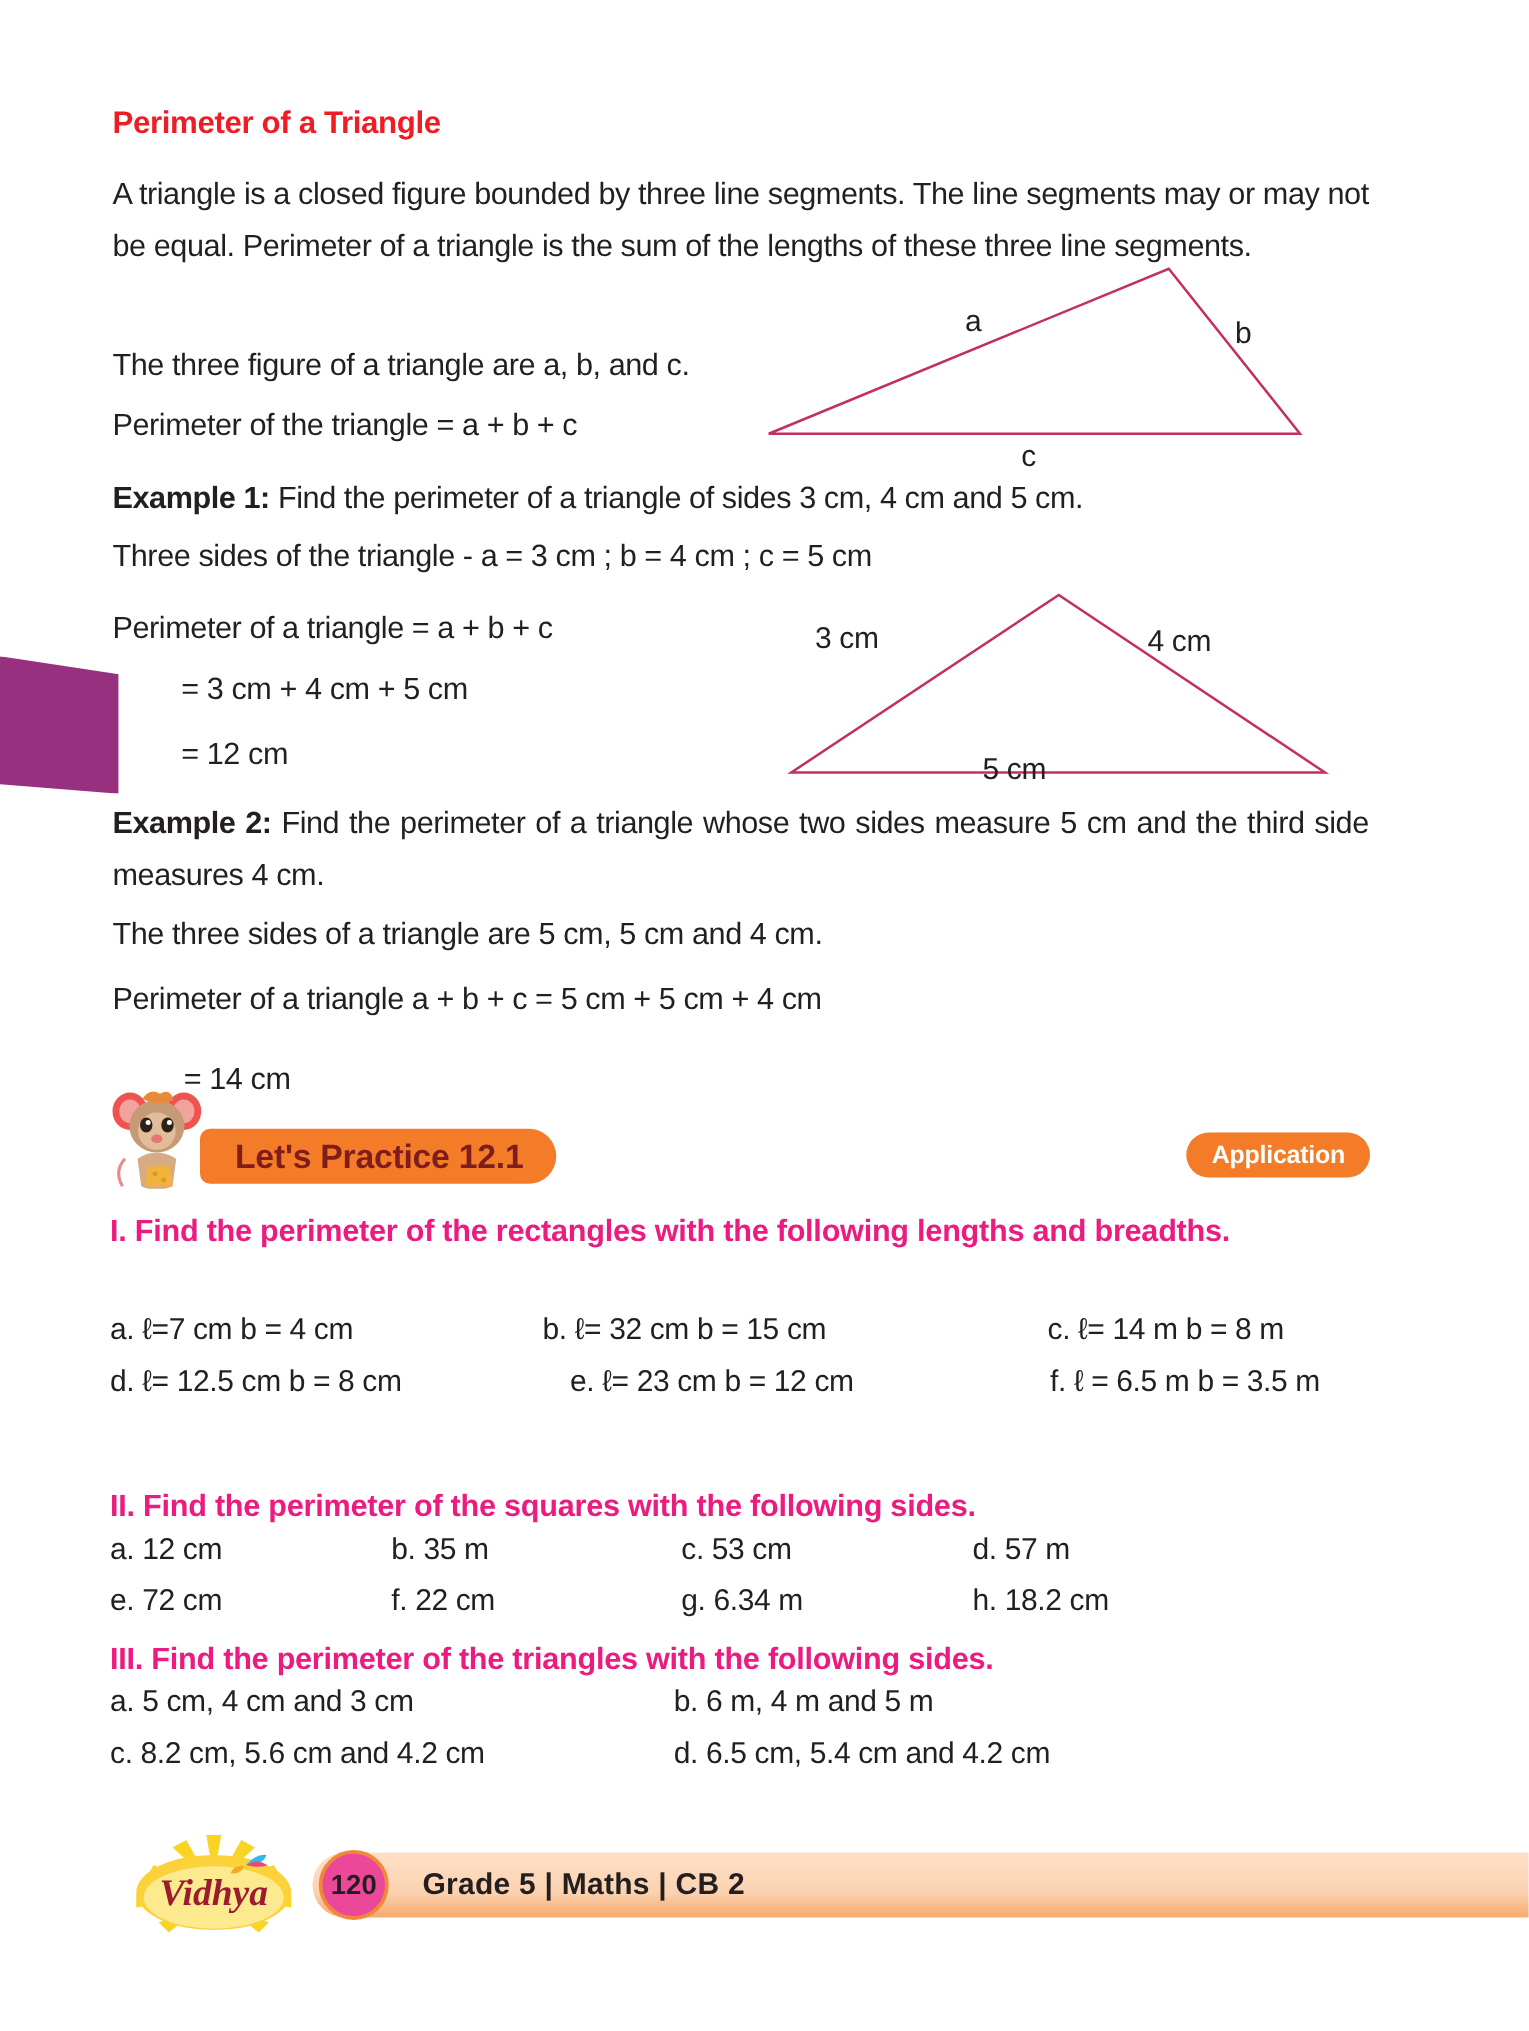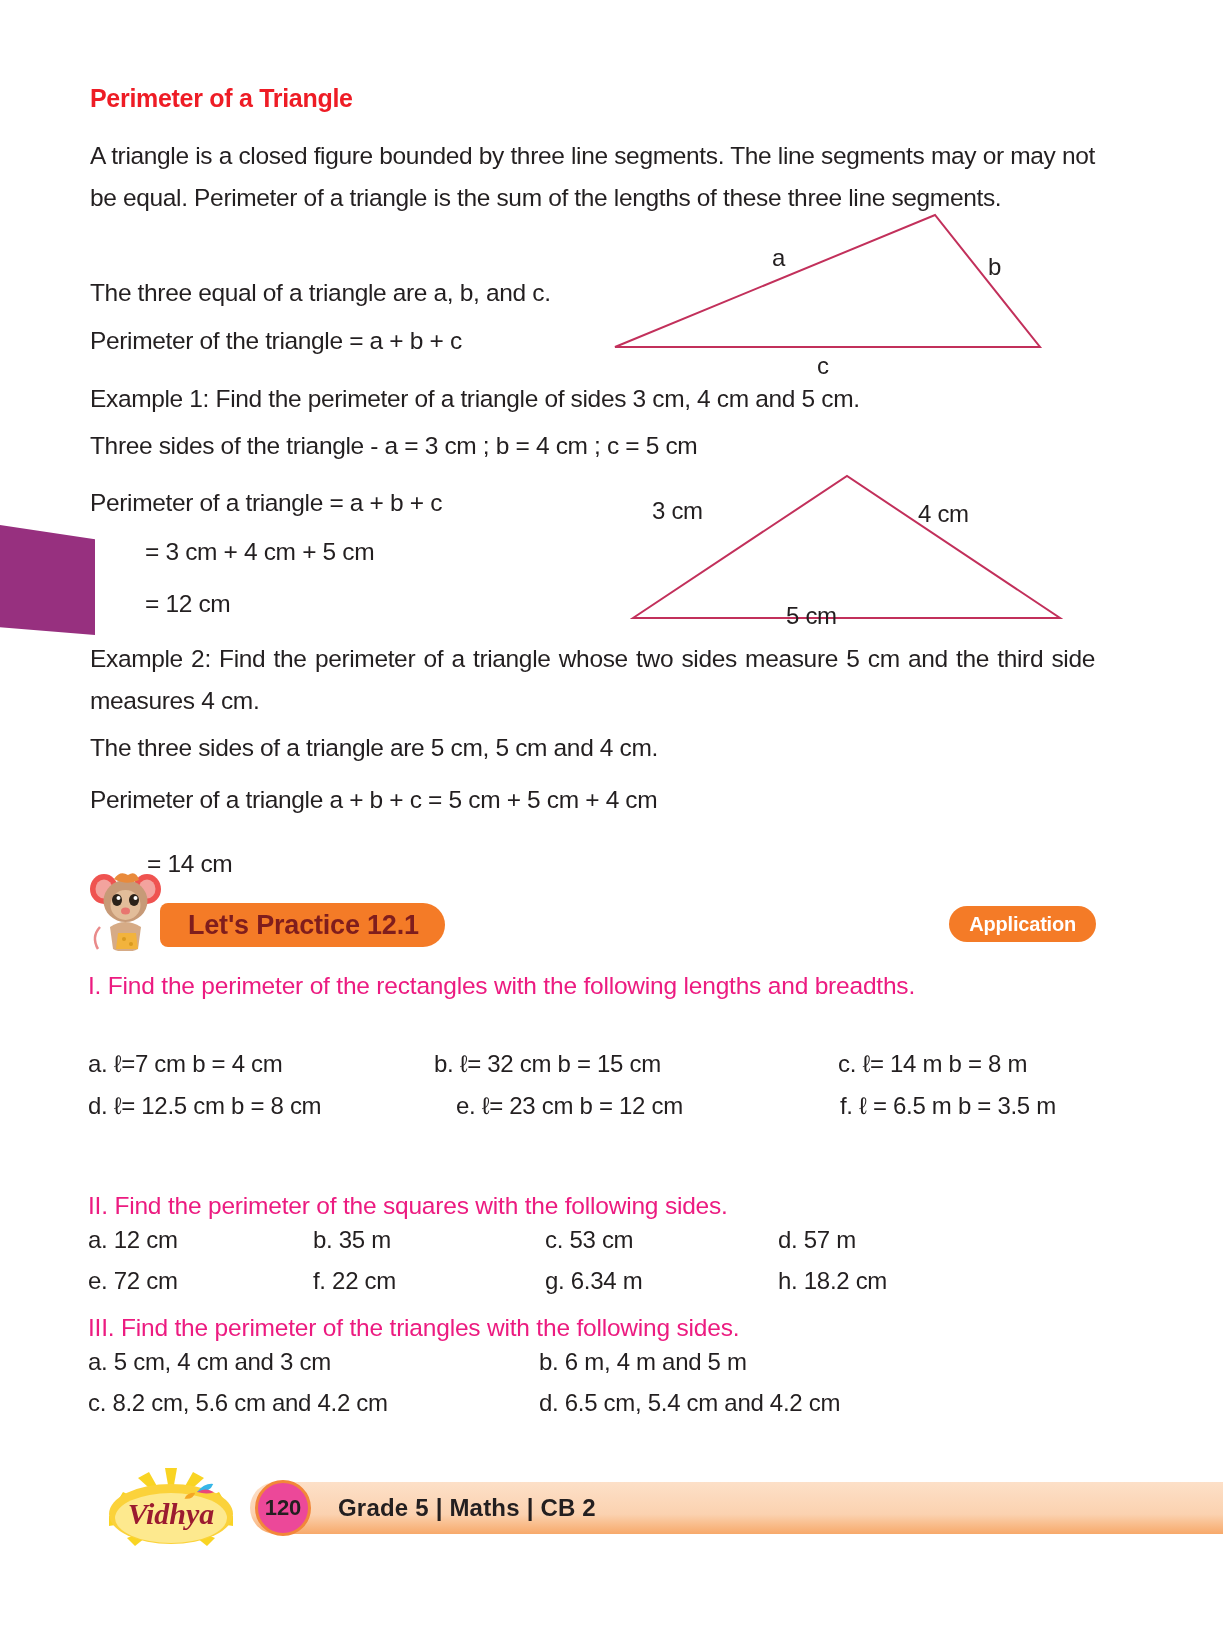--- a/index.html
+++ b/index.html
@@ -23,21 +23,21 @@
     position:absolute; left:90px; top:84px;
     font-size:25px; font-weight:bold; color:#ee1c25;
     letter-spacing:-0.3px;
   }
   .para{
     position:absolute;
     font-size:24.5px; color:#231f20; line-height:42px;
     letter-spacing:-0.35px;
   }
   .para.just{ text-align:justify; text-justify:inter-word; }
-  .bold{ font-weight:normal; }
+  .bold{ font-weight:bold; }
 
   
   .tri-svg{ position:absolute; }
   .tri-label{
     position:absolute; font-size:24px; color:#231f20; letter-spacing:-0.3px;
   }
 
   
   .practice-wrap{ position:absolute; left:88px; top:903px; width:1008px; height:48px; }
   .practice-pill{
@@ -49,21 +49,21 @@
   .app-badge{
     position:absolute; right:0; top:3px; height:36px;
     background:#f47b27; border-radius:18px;
     padding:0 20px; display:flex; align-items:center;
     color:#fff; font-size:20px; font-weight:bold; letter-spacing:-0.2px;
   }
   .mouse{ position:absolute; left:0; top:-36px; width:78px; height:84px; }
 
   
   .ex-head{
-    position:absolute; font-size:24.5px; font-weight:normal; color:#ec1b80;
+    position:absolute; font-size:24.5px; font-weight:bold; color:#ec1b80;
     letter-spacing:-0.2px; line-height:40px;
   }
   .ex-head.just{ text-align:justify; text-justify:inter-word; }
   .ex-row{ position:absolute; font-size:24px; color:#231f20; letter-spacing:-0.3px; }
 
   
   .footer-bar{
     position:absolute; left:250px; top:1482px; width:973px; height:52px;
     background:linear-gradient(180deg,#fde0c8 0%,#fbd2b0 62%,#f7a96a 100%);
     border-radius:26px 0 0 26px;
@@ -84,21 +84,21 @@
 <body>
 
 <div class="page">
 
   <div class="purple-tab"></div>
 
   <div class="section-title">Perimeter of a Triangle</div>
 
   <div class="para just" style="left:90px; top:135px; width:1005px;">A triangle is a closed figure bounded by three line segments. The line segments may or may not be equal. Perimeter of a triangle is the sum of the lengths of these three line segments.</div>
 
-  <div class="para" style="left:90px; top:272px; width:640px;">The three equal of a triangle are a, b, and c.</div>
+  <div class="para" style="left:90px; top:272px; width:640px;">The three figure of a triangle are a, b, and c.</div>
 
   <div class="para" style="left:90px; top:320px; width:640px;">Perimeter of the triangle = a + b + c</div>
 
   <svg class="tri-svg" style="left:605px; top:205px;" width="450" height="155" viewBox="0 0 450 155">
     <polygon points="10,142 330,10 435,142" fill="none" stroke="#c2305b" stroke-width="2"></polygon>
   </svg>
   <div class="tri-label" style="left:772px; top:244px;">a</div>
   <div class="tri-label" style="left:988px; top:253px;">b</div>
   <div class="tri-label" style="left:817px; top:352px;">c</div>
 

